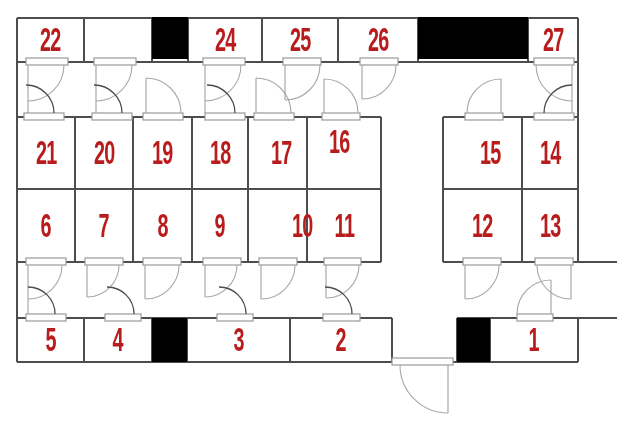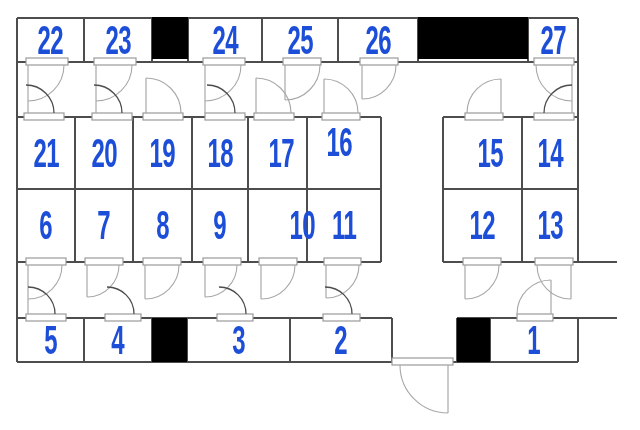--- a/index.html
+++ b/index.html
@@ -1,20 +1,20 @@
 <!DOCTYPE html>
 <html><head>
 <meta charset="utf-8">
 <style>
   html,body{margin:0;padding:0;background:#ffffff;}
   .plan{position:relative;width:640px;height:430px;background:#ffffff;overflow:hidden;
         font-family:"Liberation Sans",sans-serif;}
   .plan svg{position:absolute;left:0;top:0;}
   .room-label{position:absolute;display:flex;align-items:center;justify-content:center;
-              color:#1d4ed8;font-weight:700;font-size:40px;}
+              color:#b91c1c;font-weight:700;font-size:33px;}
   .room-label span{display:inline-block;transform:scaleX(0.60);letter-spacing:-1px;}
   .walls line{stroke:#4d4d4d;stroke-width:2;}
   .stub{stroke:#4d4d4d;stroke-width:1.6;}
   .blocks rect{fill:#000000;stroke:none;}
   .door rect{fill:#ffffff;stroke:#9a9a9a;stroke-width:1.2;}
   .door path{fill:none;stroke:#a8a8a8;stroke-width:1.1;}
   .door path.dark{stroke:#4d4d4d;stroke-width:1.3;}
   .door line{stroke:#a8a8a8;stroke-width:1.2;}
 </style>
 </head>
@@ -190,23 +190,20 @@
     <g class="door">
       <rect x="392" y="358" width="61" height="7"></rect>
       <line x1="448" y1="365" x2="448" y2="413"></line>
       <path d="M400,365 A48,48 0 0 0 448,413"></path>
     </g>
   </svg>
 
   <div class="room-label" style="left:17px;top:18px;width:67px;height:44px">
       <span>22</span>
     </div>
-  <div class="room-label" style="left:84px;top:18px;width:68px;height:44px">
-      <span>23</span>
-    </div>
   <div class="room-label" style="left:188px;top:18px;width:74px;height:44px">
       <span>24</span>
     </div>
   <div class="room-label" style="left:262px;top:18px;width:76px;height:44px">
       <span>25</span>
     </div>
   <div class="room-label" style="left:338px;top:18px;width:80px;height:44px">
       <span>26</span>
     </div>
   <div class="room-label" style="left:528px;top:18px;width:50px;height:44px">

